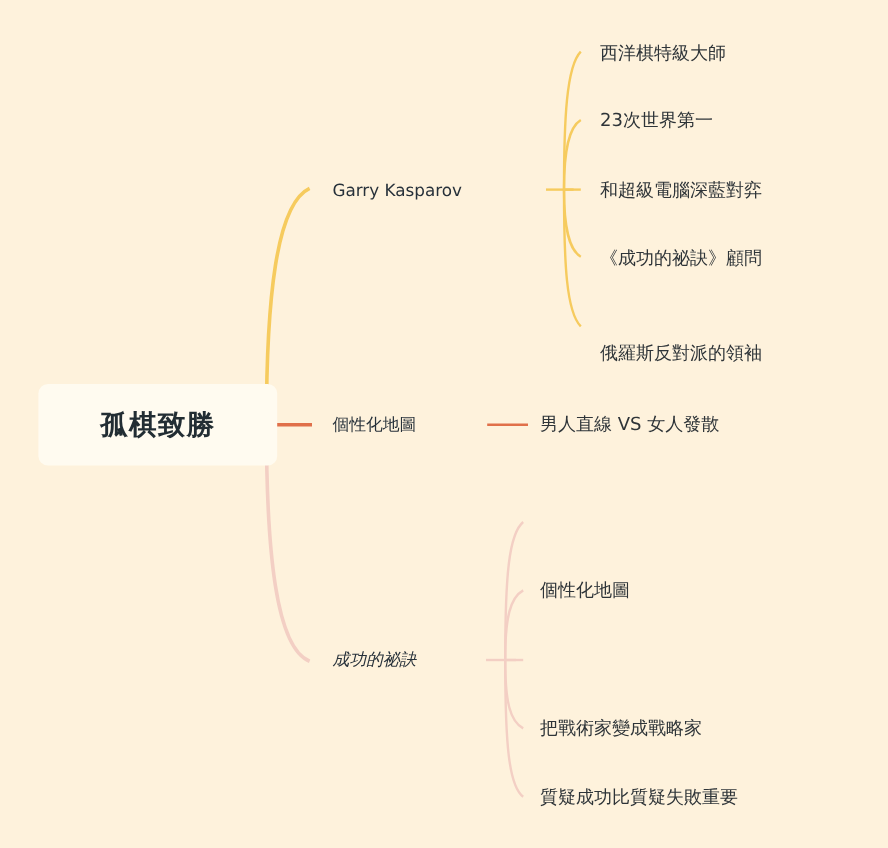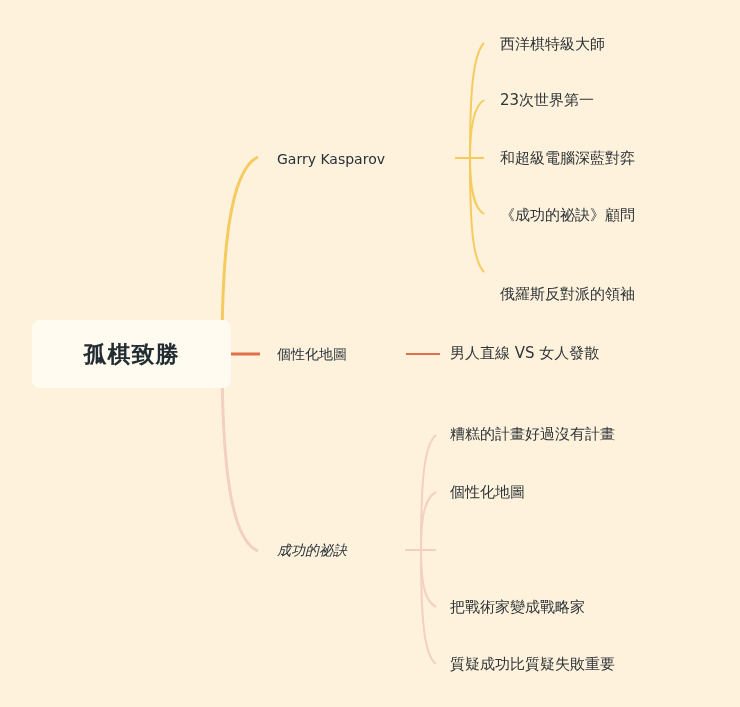--- a/index.html
+++ b/index.html
@@ -97,18 +97,17 @@
   <div class="leaf-label" style="left:500px; top:34px;">西洋棋特級大師</div>
   <div class="leaf-label" style="left:500px; top:90px;">23次世界第一</div>
   <div class="leaf-label" style="left:500px; top:148px;">和超級電腦深藍對弈</div>
   <div class="leaf-label" style="left:500px; top:205px;">《成功的祕訣》顧問</div>
   <div class="leaf-label" style="left:500px; top:262px;margin-top:22px;">俄羅斯反對派的領袖</div>
 
   <div class="branch-label" style="left:277px; top:342px;">個性化地圖</div>
   <div class="leaf-label" style="left:450px; top:343px;">男人直線 VS 女人發散</div>
 
   <div class="branch-label" style="left:277px; top:538px;font-style:italic;">成功的祕訣</div>
-  <div class="leaf-label" style="left:450px; top:424px;">糟糕的計畫好過沒有計畫</div>
   <div class="leaf-label" style="left:450px; top:482px;">個性化地圖</div>
   <div class="leaf-label" style="left:450px; top:597px;">把戰術家變成戰略家</div>
   <div class="leaf-label" style="left:450px; top:654px;">質疑成功比質疑失敗重要</div>
 
 </div>
 
 </body></html>

